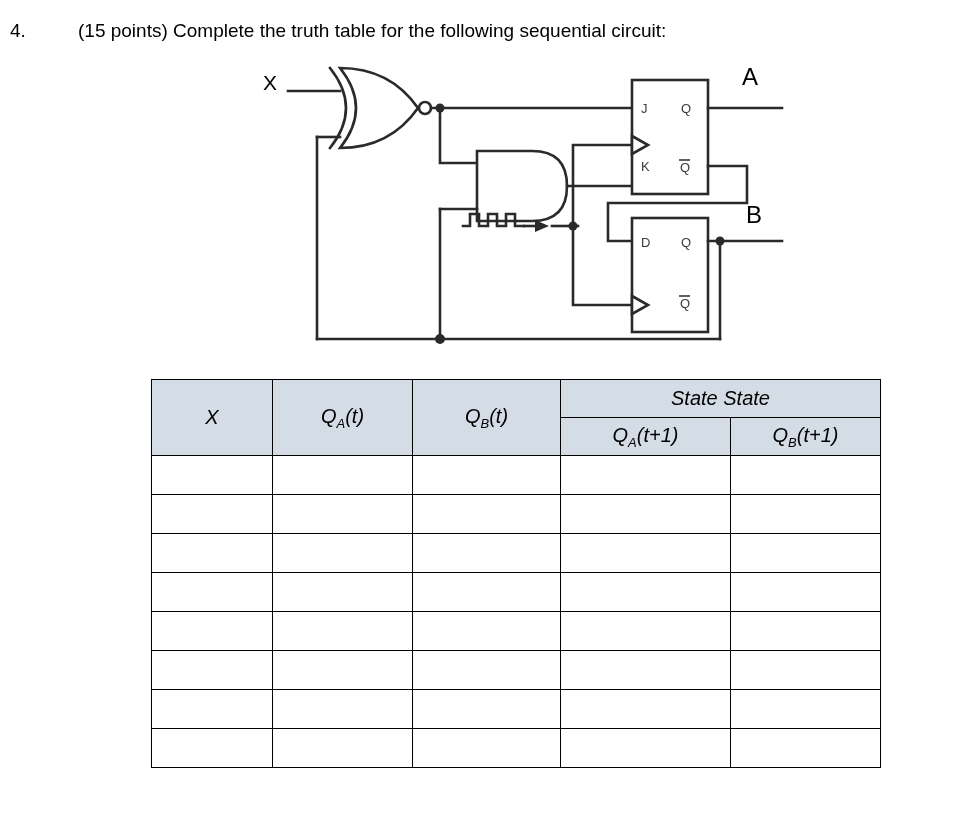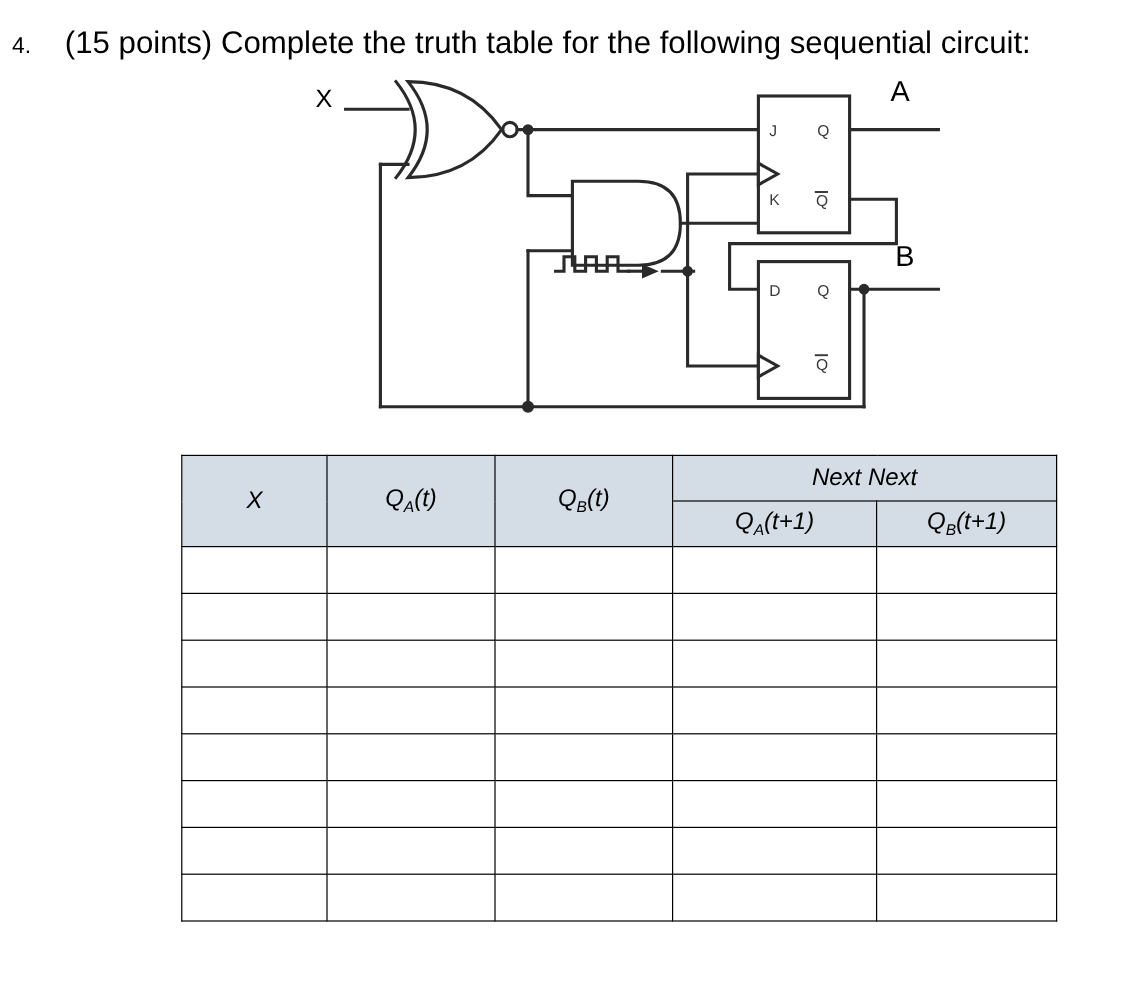--- a/index.html
+++ b/index.html
@@ -27,21 +27,22 @@
     font-size: 19px;
     line-height: 1.2;
     white-space: nowrap;
   }
   .question-number {
     width: 44px;
     flex: 0 0 44px;
     font-size: 19px;
   }
   .question-text {
-    font-size: 26px;
+    font-size: 19px;
+    margin-left: 24px;
   }
 
   
   .circuit-figure {
     position: absolute;
     left: 0;
     top: 55px;
     width: 956px;
     height: 300px;
   }
@@ -234,21 +235,21 @@
         <th class="thead-cell" rowspan="2">
           <span>X</span>
         </th>
         <th class="thead-cell" rowspan="2">
           <span>Q</span><span class="sub">A</span><span>(t)</span>
         </th>
         <th class="thead-cell" rowspan="2">
           <span>Q</span><span class="sub">B</span><span>(t)</span>
         </th>
         <th class="thead-cell" colspan="2">
-          <span>Next Next</span>
+          <span>State State</span>
         </th>
       </tr>
       <tr class="h-row-2">
         <th class="thead-cell">
           <span>Q</span><span class="sub">A</span><span>(t+1)</span>
         </th>
         <th class="thead-cell">
           <span>Q</span><span class="sub">B</span><span>(t+1)</span>
         </th>
       </tr>

